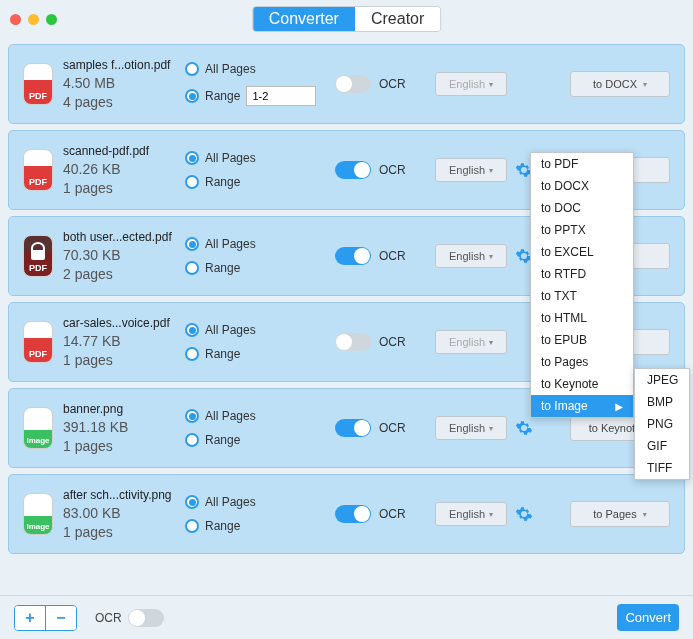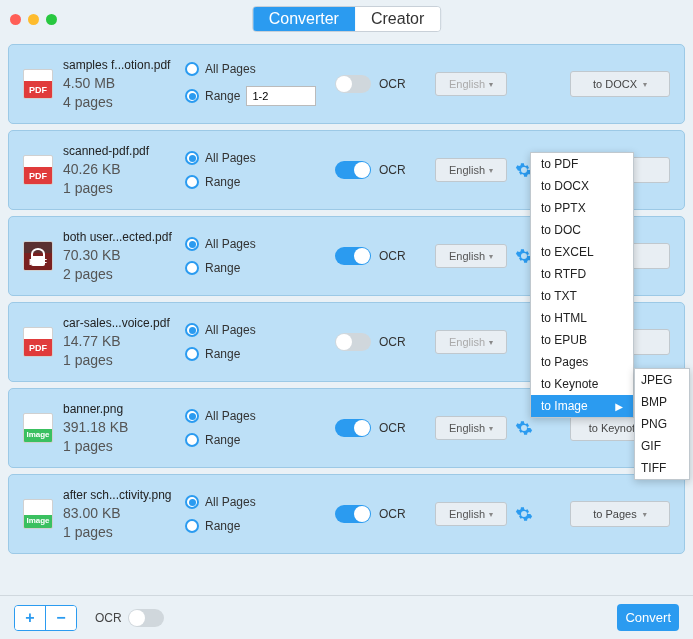--- a/index.html
+++ b/index.html
@@ -12,21 +12,21 @@
 .dot.yellow { background: #febc2e; }
 .dot.green { background: #28c840; }
 .seg { position: absolute; left: 50%; transform: translateX(-50%); display: flex; border-radius: 4px; overflow: hidden; border: 1px solid #c8d0d8; }
 .seg button { border: none; padding: 3px 16px; font-size: 16px; cursor: pointer; }
 .seg .active { background: #2b9bf0; color: #fff; }
 .seg .inactive { background: #fff; color: #333; }
 
 .list { padding: 6px 8px; display: flex; flex-direction: column; gap: 6px; }
 .row { background: #bde0f7; border: 1px solid #9cc9e6; border-radius: 5px; height: 80px; display: flex; align-items: center; padding: 0 14px; gap: 10px; position: relative; }
 
-.ficon { width: 30px; height: 30px; border-radius: 2px; position: relative; display: flex; align-items: flex-end; justify-content: center; font-size: 9px; font-weight: bold; color: #fff; }
+.ficon { width: 30px; height: 42px; border-radius: 8px; position: relative; display: flex; align-items: flex-end; justify-content: center; font-size: 9px; font-weight: bold; color: #fff; }
 .ficon.pdf { background: linear-gradient(#fff 0 40%, #e03b3b 40% 100%); border: 1px solid #d0d0d0; }
 .ficon.pdf.lock { background: linear-gradient(#5a3030 0 40%, #7a2020 40% 100%); }
 .ficon.img { background: linear-gradient(#fff 0 55%, #3ac060 55% 100%); border: 1px solid #d0d0d0; font-size: 8px; }
 .ficon .lbl { padding-bottom: 3px; }
 .ficon.lock::before { content:""; position:absolute; top:6px; left:50%; transform:translateX(-50%); width:10px; height:10px; border:2px solid #fff; border-radius:50% 50% 2px 2px; border-bottom:none;}
 .ficon.lock::after { content:""; position:absolute; top:14px; left:50%; transform:translateX(-50%); width:14px; height:10px; background:#fff; border-radius:2px;}
 
 .meta { width: 112px; display:flex; flex-direction:column; gap:3px; }
 .meta .name { font-size: 12px; color:#222; white-space:nowrap; overflow:hidden; text-overflow:ellipsis;}
 .meta .sz, .meta .pg { font-size: 14px; color:#555; }
@@ -56,21 +56,21 @@
 .spacer { flex:1; }
 .target-btn { width:100px; height:26px; border:1px solid #c0c8ce; background:#e8eef3; border-radius:3px; font-size:11px; color:#444; display:flex; align-items:center; justify-content:center; gap:6px; }
 .target-btn .caret { font-size:8px; color:#888; }
 
 .dropdown { position:absolute; top:152px; left:530px; width:104px; background:#fff; border:1px solid #c0c8ce; box-shadow:0 2px 8px rgba(0,0,0,0.2); z-index:50; }
 .dropdown .item { padding:4px 10px; font-size:12px; color:#222; display:flex; align-items:center; justify-content:space-between; }
 .dropdown .item.hl { background:#2b9bf0; color:#fff; }
 .dropdown .item .arr { font-size:10px; }
 
 .submenu { position:absolute; top:368px; left:634px; width:56px; background:#fff; border:1px solid #c0c8ce; box-shadow:0 2px 8px rgba(0,0,0,0.2); z-index:50; }
-.submenu .item { padding:4px 6px; font-size:12px; color:#222; }
+.submenu .item { padding:4px 12px; font-size:12px; color:#222; }
 
 .footer { position:absolute; bottom:0; left:0; right:0; height:44px; background:#eaf1f6; border-top:1px solid #d0d8de; display:flex; align-items:center; padding:0 14px; gap:18px; }
 .addrem { display:flex; border:1px solid #2b9bf0; border-radius:4px; overflow:hidden; }
 .addrem button { width:30px; height:24px; border:none; background:#fff; color:#2b9bf0; font-size:16px; font-weight:bold; cursor:pointer; }
 .addrem .sep { width:1px; background:#2b9bf0; }
 .footer .ocr-row { display:flex; align-items:center; gap:6px; font-size:12px; color:#444;}
 .convert-btn { margin-left:auto; background:#2b9bf0; color:#fff; border:none; border-radius:4px; padding:6px 8px; font-size:13px; cursor:pointer; }
 </style>
 </head>
 <body>
@@ -322,24 +322,24 @@
   </div>
 
 <div class="dropdown" id="dd">
     <div class="item">
       <span>to PDF</span>
     </div>
     <div class="item">
       <span>to DOCX</span>
     </div>
     <div class="item">
+      <span>to DOC</span>
+    </div>
+    <div class="item">
       <span>to PPTX</span>
-    </div>
-    <div class="item">
-      <span>to DOC</span>
     </div>
     <div class="item">
       <span>to EXCEL</span>
     </div>
     <div class="item">
       <span>to RTFD</span>
     </div>
     <div class="item">
       <span>to TXT</span>
     </div>

